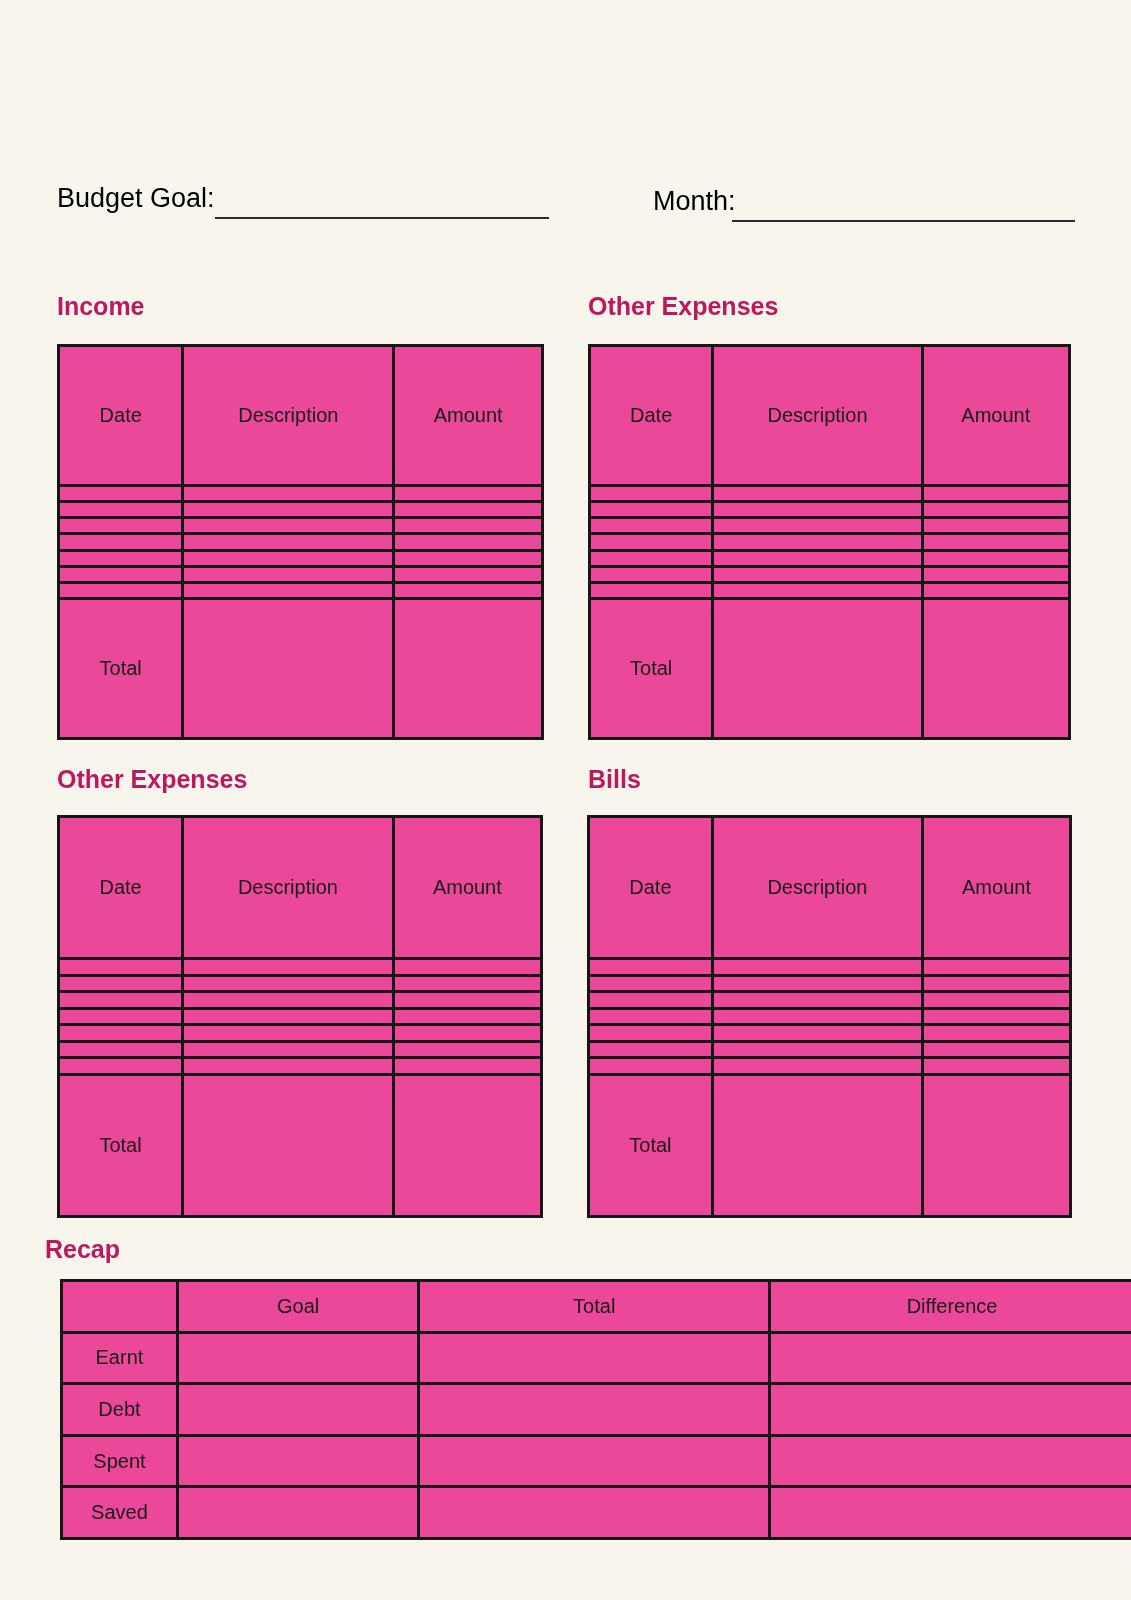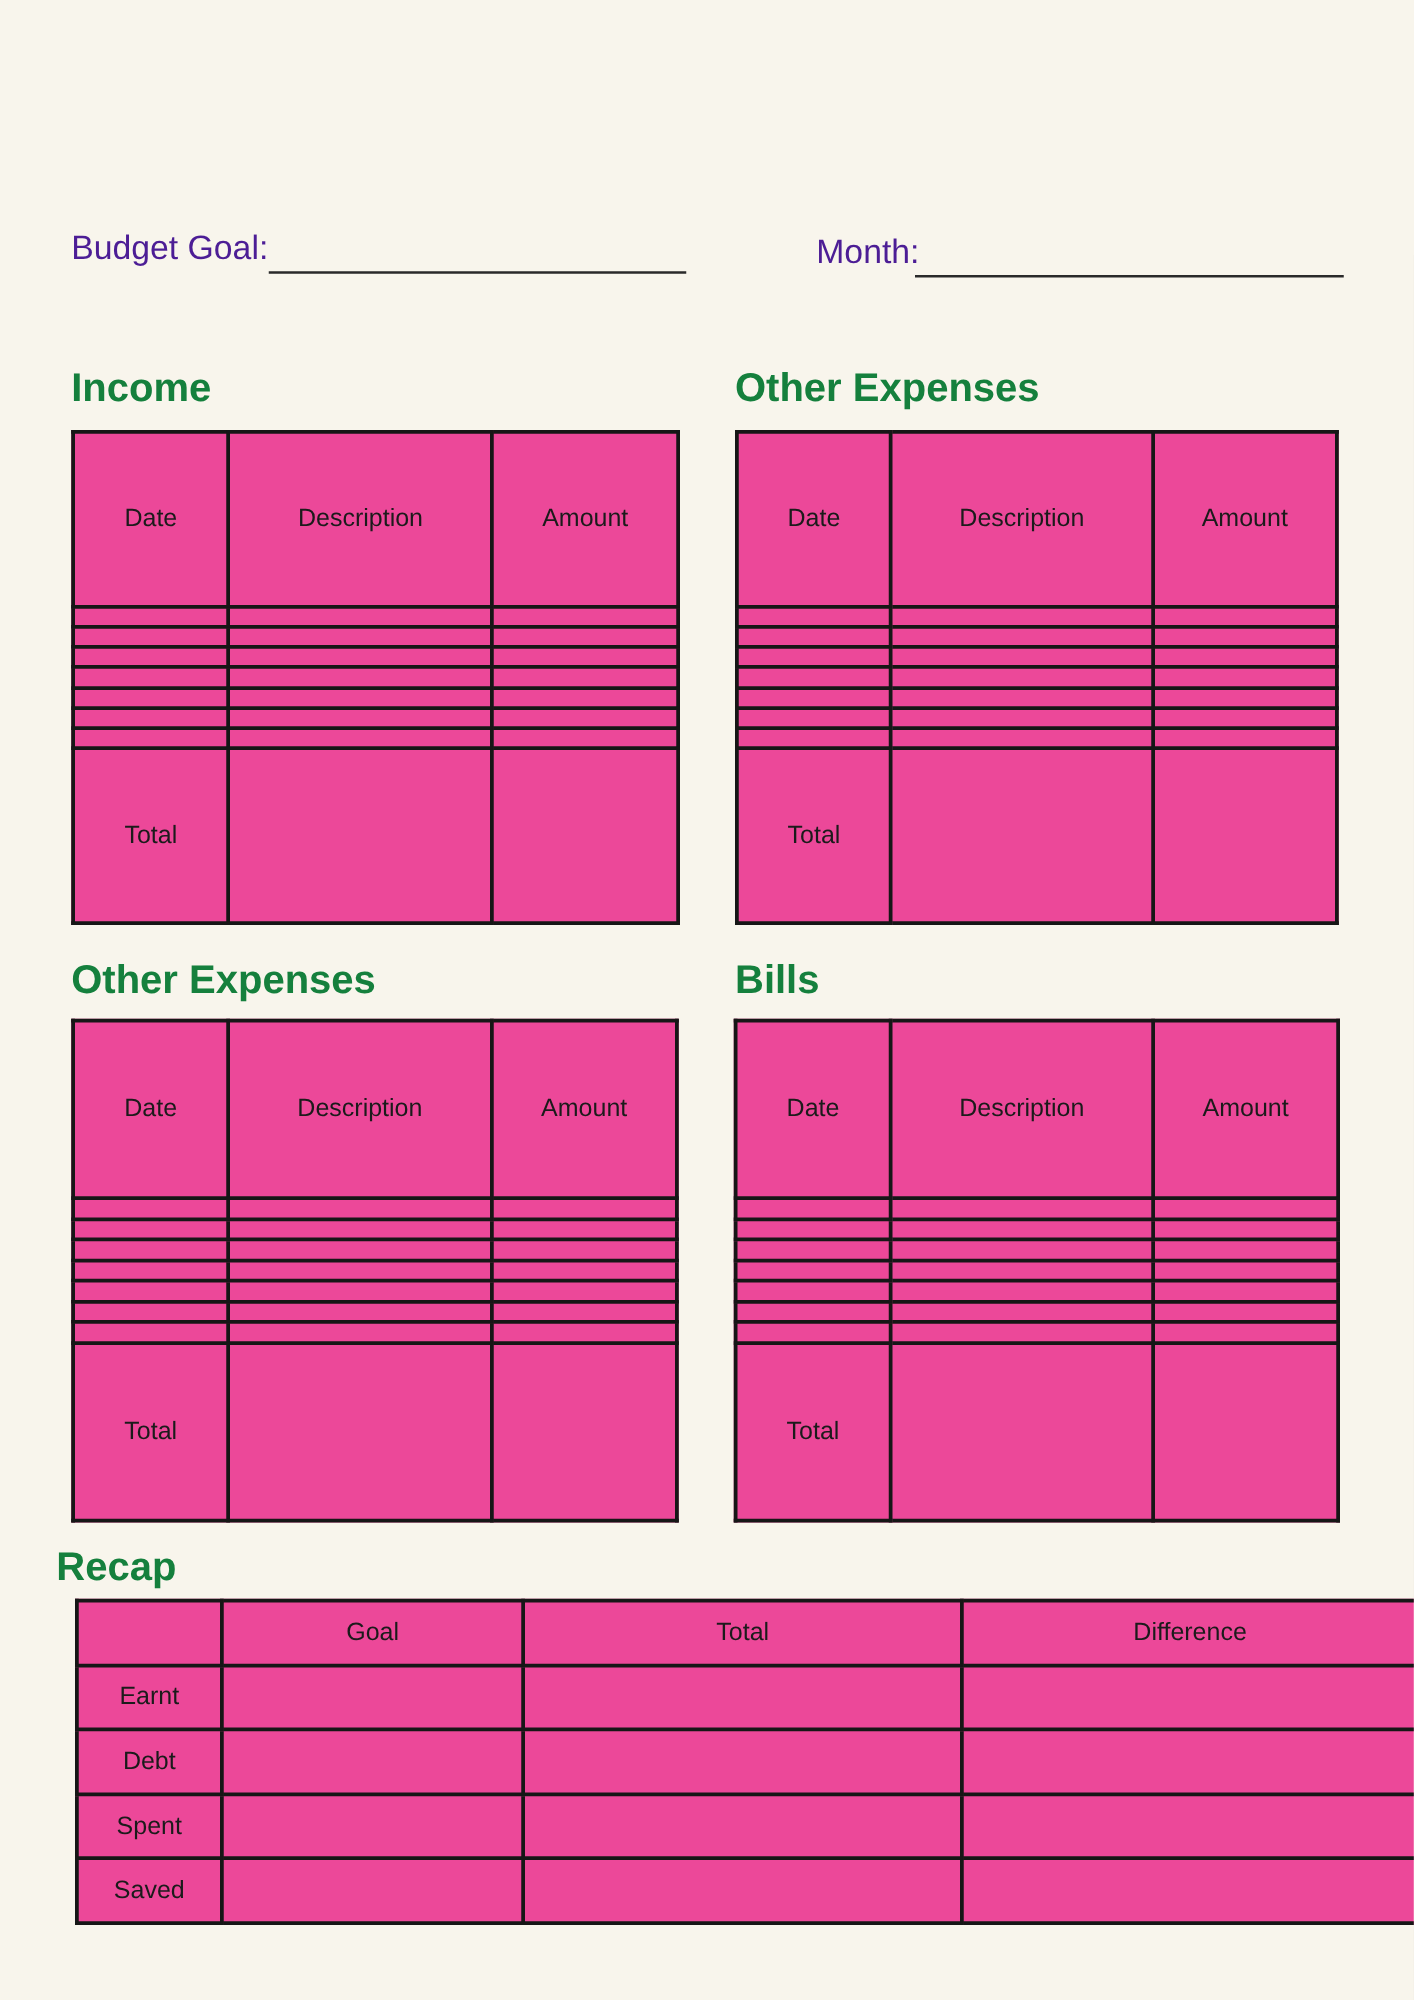--- a/index.html
+++ b/index.html
@@ -23,33 +23,33 @@
     font-family:var(--serif);
     font-weight:600;
     font-size:48px;
     letter-spacing:2px;
     color:#141414;
     white-space:nowrap;
   }
   .field-label{
     position:absolute;
     font-size:27px;
-    color:#4c1d95;
+    color:#000000;
     white-space:nowrap;
   }
   .field-line{
     position:absolute;
     height:2px;
     background:#2a2a2a;
   }
   .section-heading{
     position:absolute;
-    font-size:32px;
+    font-size:25px;
     font-weight:700;
-    color:#15803d;
+    color:#be185d;
     white-space:nowrap;
   }
   table.sheet{
     position:absolute;
     border-collapse:collapse;
     table-layout:fixed;
     background:#ec4899;
   }
   table.sheet td, table.sheet th{
     border:3px solid #161616;

